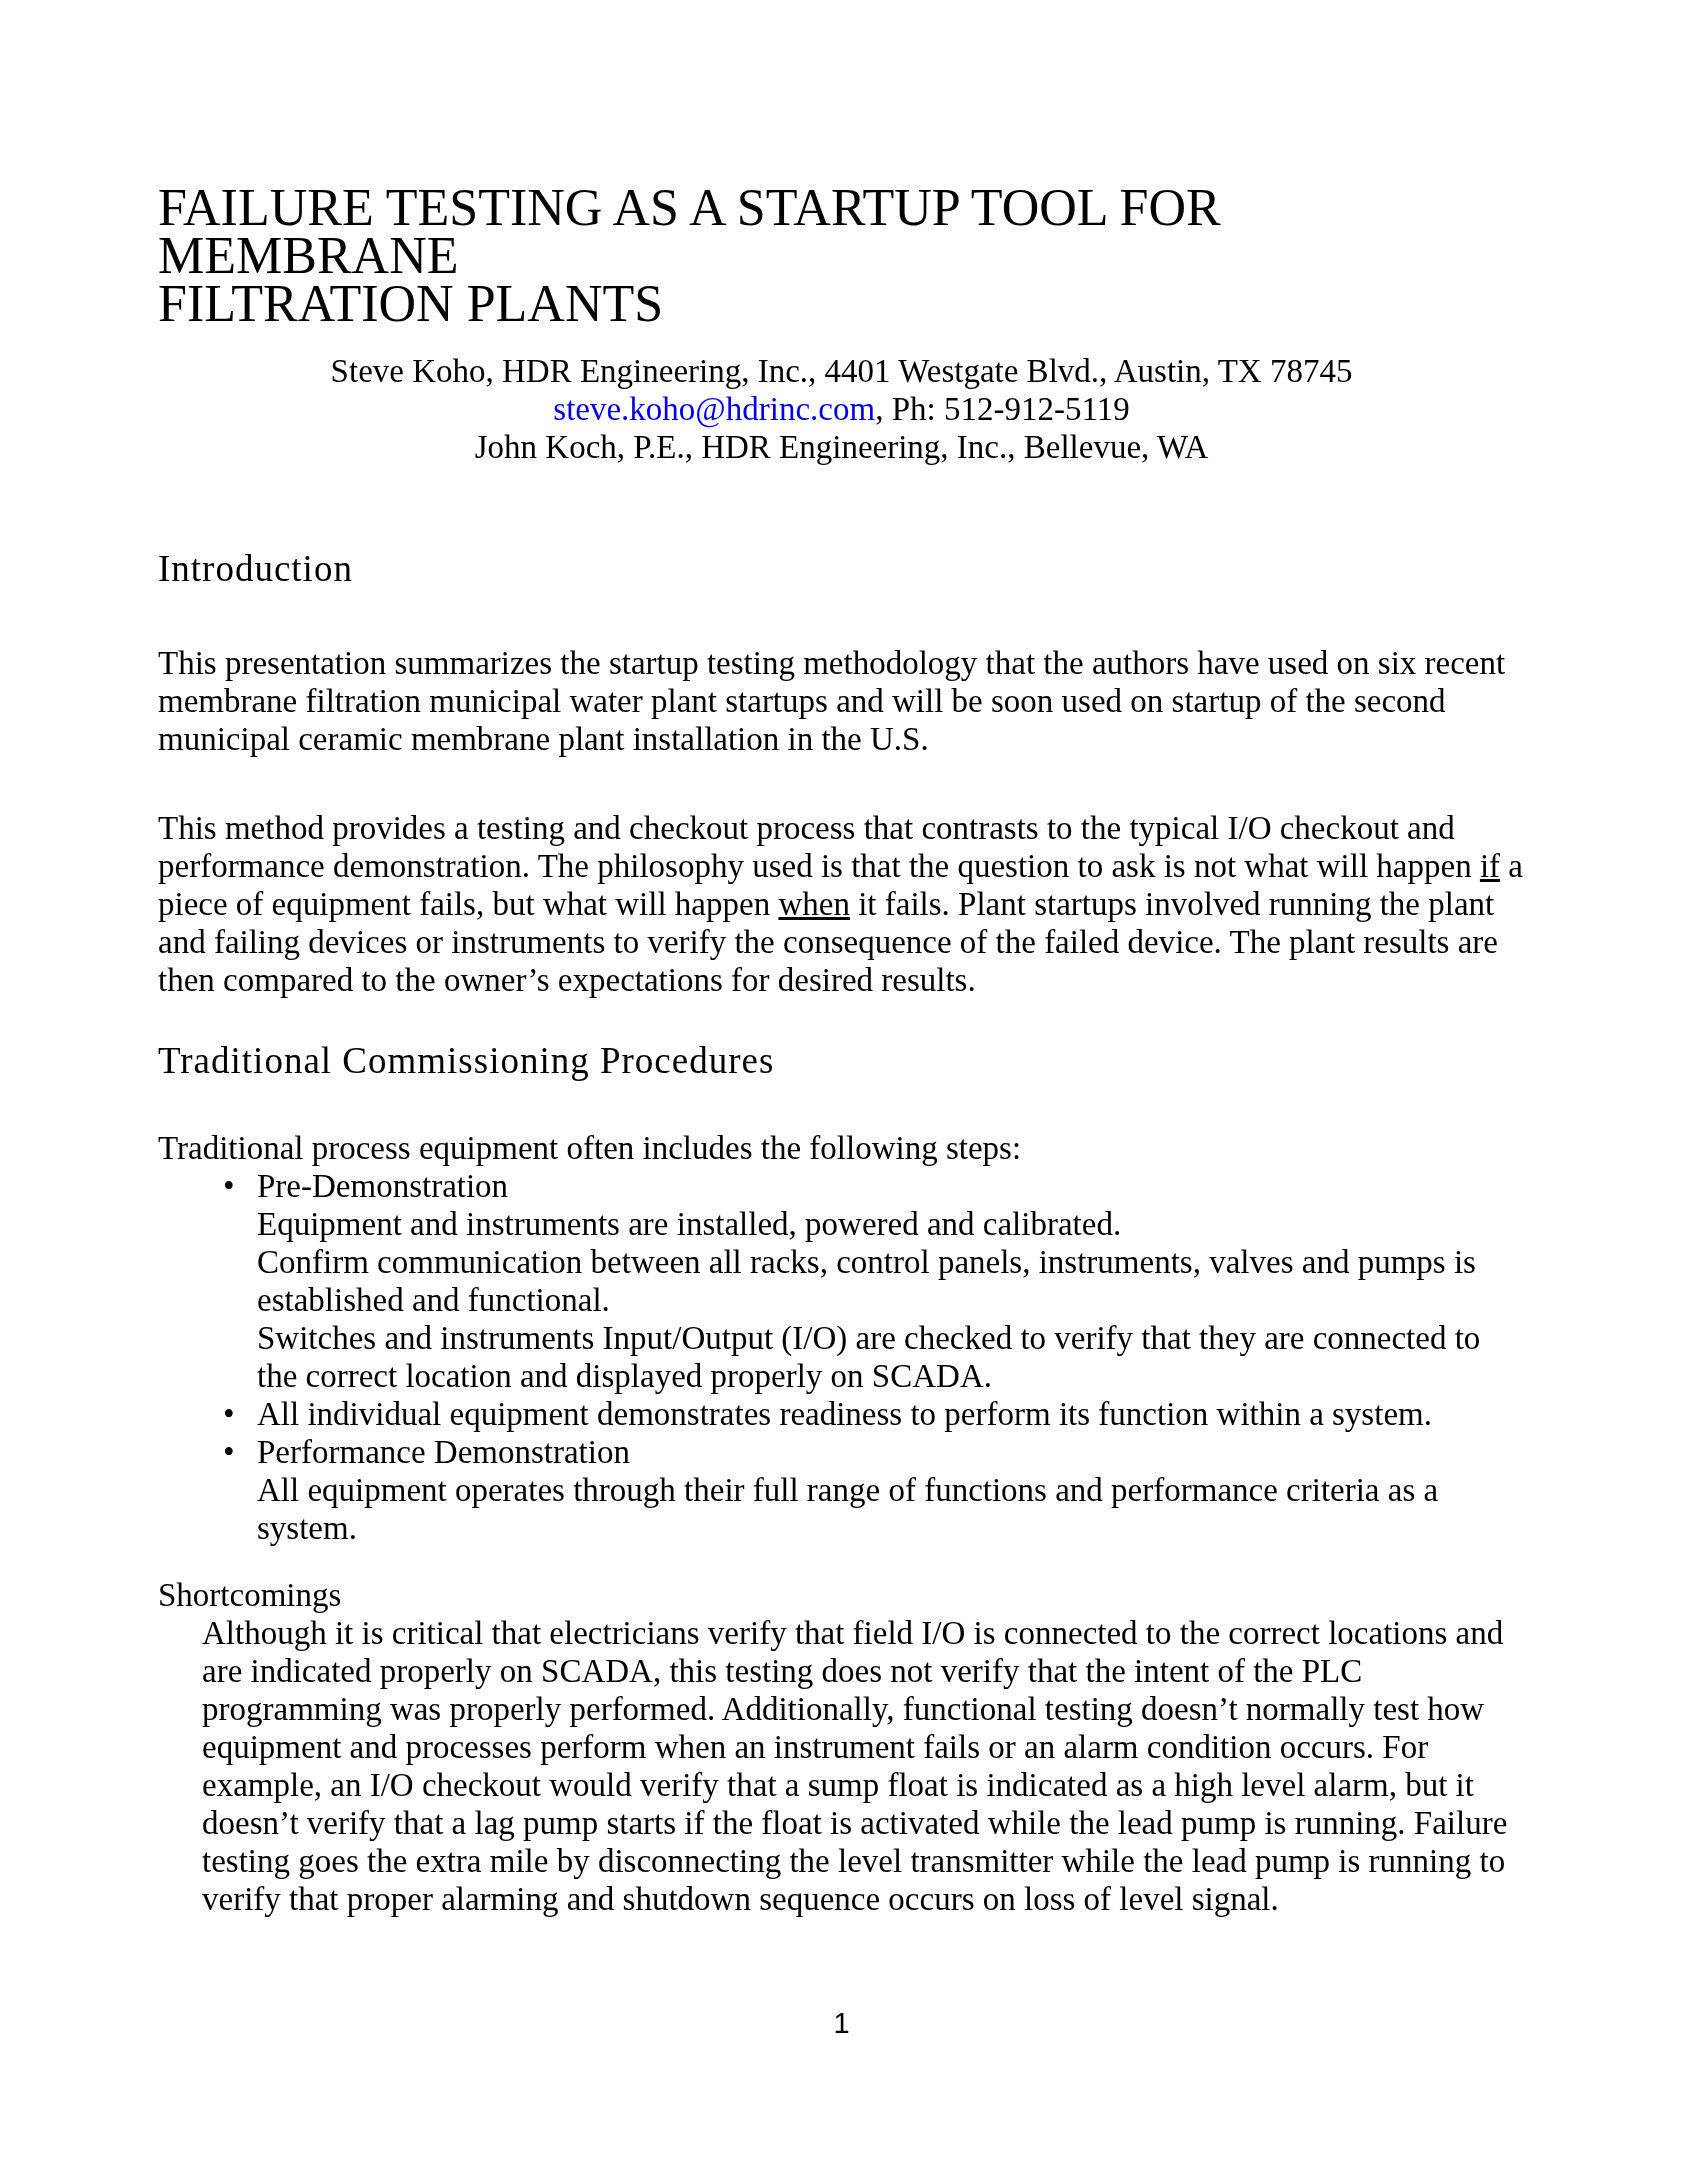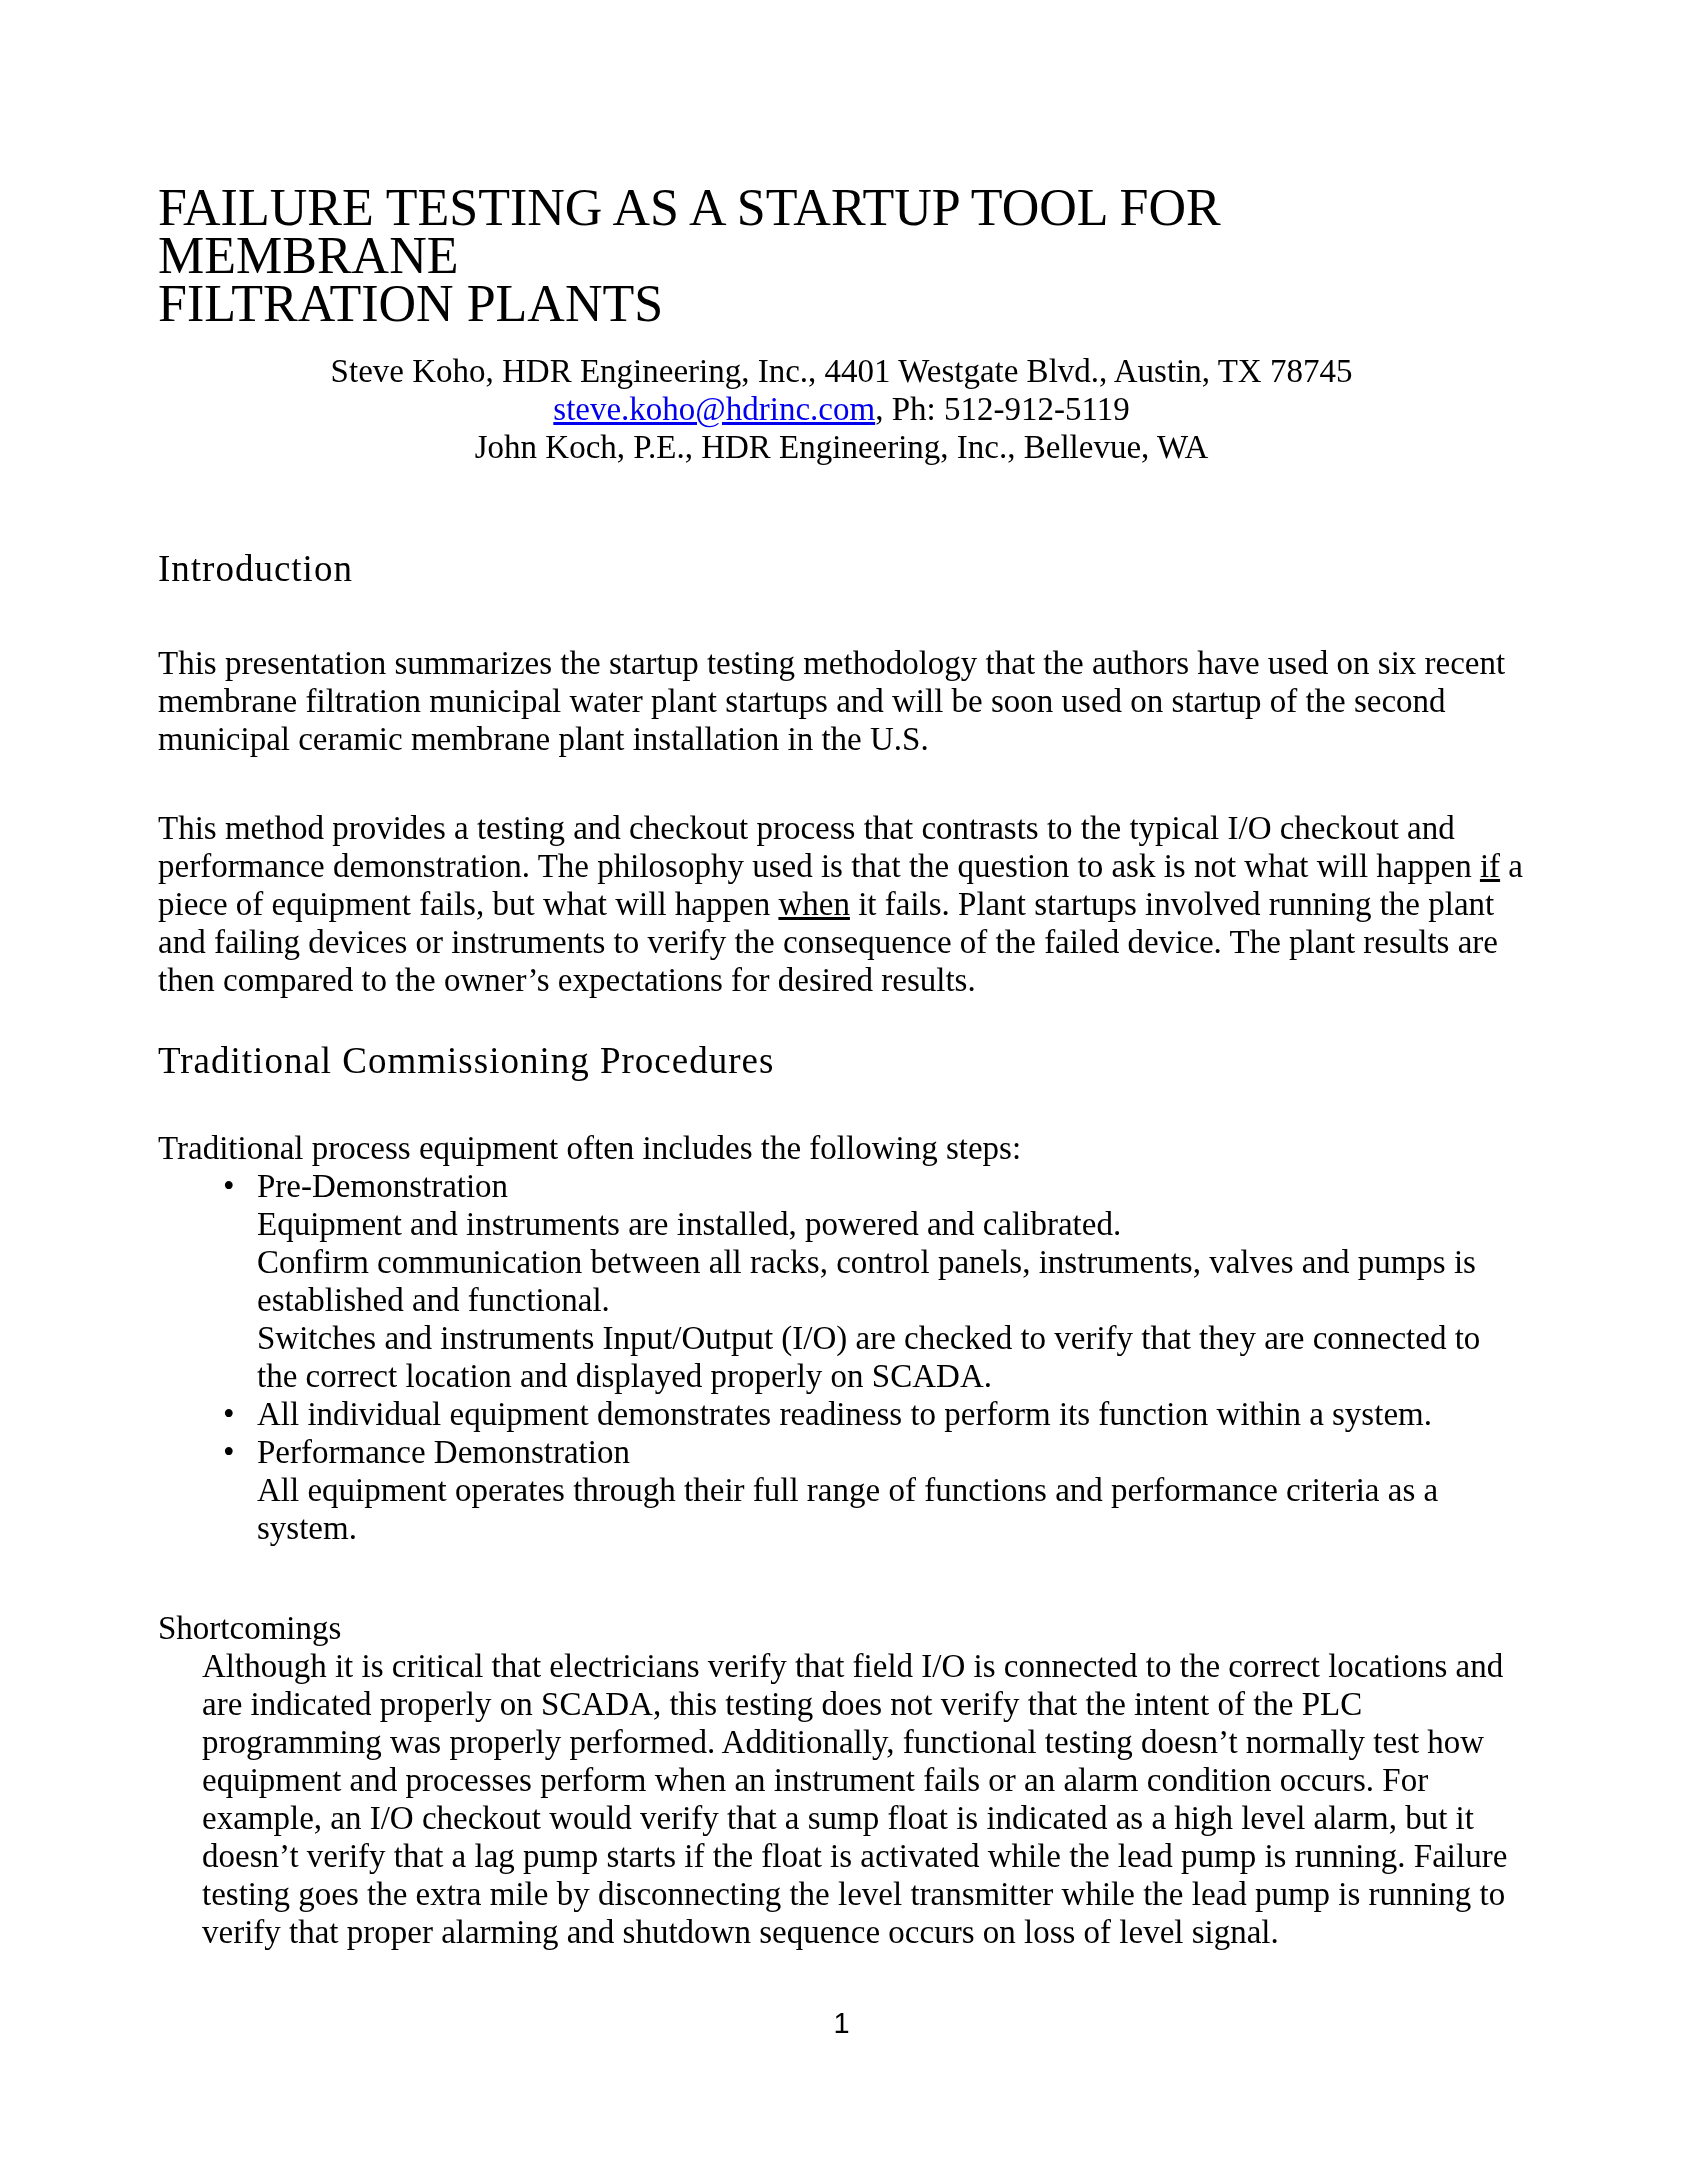--- a/index.html
+++ b/index.html
@@ -22,21 +22,20 @@
     line-height: 48px;
   }
 
   .authors {
     text-align: center;
     margin-top: 24px;
   }
   .authors .author-line { line-height: 38px; }
   a.email-link {
     color: #0000EE;
-    text-decoration: underline;
     cursor: pointer;
   }
 
   .section-heading {
     text-align: left;
     font-size: 37px;
     line-height: 44px;
     letter-spacing: 1px;
   }
   .heading-introduction { margin-top: 81px; }
@@ -52,21 +51,21 @@
   .step { position: relative; padding-left: 99px; }
   .step-bullet {
     position: absolute;
     left: 65px;
     top: 0;
     width: 30px;
   }
   .step-title { }
   .step-detail { }
 
-  .shortcomings-label { margin-top: 62px; }
+  .shortcomings-label { margin-top: 29px; }
   .shortcomings-body { margin-top: 0; margin-left: 44px; }
 
   .page-number {
     position: absolute;
     top: 2006px;
     left: 0;
     width: 1683px;
     text-align: center;
     font-family: "Liberation Sans", sans-serif;
     font-size: 29px;

